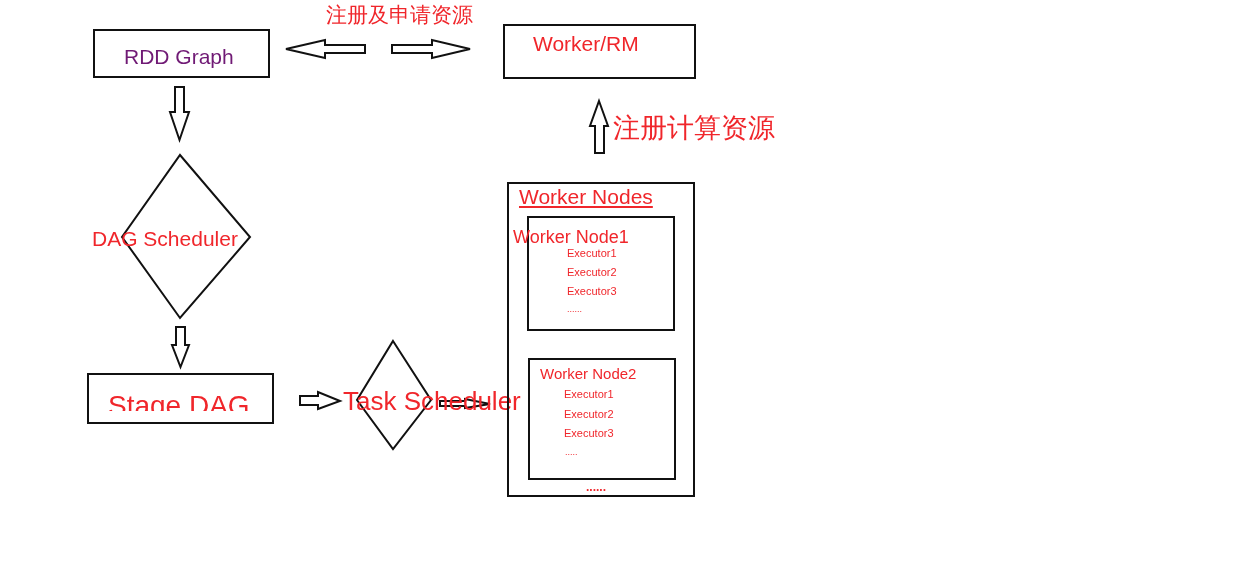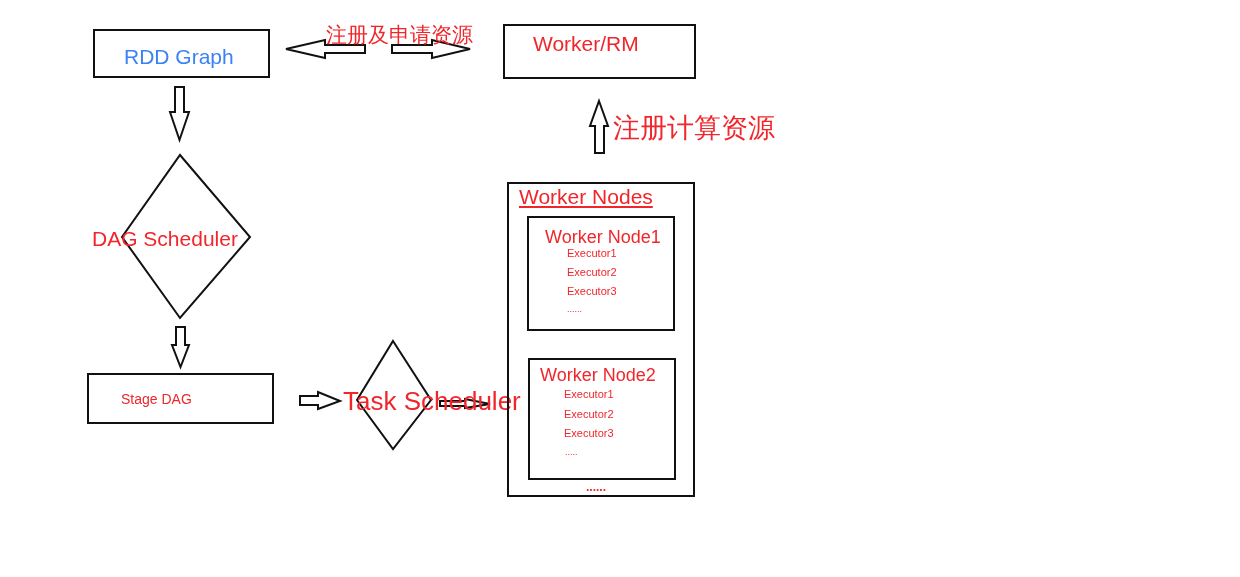--- a/index.html
+++ b/index.html
@@ -1,21 +1,21 @@
 <!DOCTYPE html>
 <html><head>
 <meta charset="utf-8">
 <style>
   html, body { margin: 0; padding: 0; background: #ffffff; }
   body { width: 1240px; height: 577px; position: relative; overflow: hidden;
          font-family: "Liberation Sans", "DejaVu Sans", sans-serif; }
   .box { position: absolute; border: 2px solid #111; box-sizing: border-box; background: transparent; }
   .lbl { position: absolute; white-space: nowrap; line-height: 1; }
   .red { color: #f0262b; }
-  .black { color: #3b82f6; }
+  .black { color: #701a75; }
   svg.shapes { position: absolute; left: 0; top: 0; }
 </style>
 </head>
 <body>
 
 <svg class="shapes" width="1240" height="577">
 
   <polygon points="175,87 184,87 184,112 189,112 179.5,140 170,112 175,112" fill="none" stroke="#111" stroke-width="2"></polygon>
 
   <polygon points="180,155 250,237 180,318 122,237" fill="none" stroke="#111" stroke-width="2"></polygon>
@@ -31,46 +31,46 @@
   <polygon points="300,396 318,396 318,392 340,401 318,409 318,405 300,405" fill="none" stroke="#111" stroke-width="2"></polygon>
 
   <polygon points="393,341 431,400 393,449 357,400" fill="none" stroke="#111" stroke-width="2"></polygon>
 
   <polygon points="440,401 465,401 465,399 490,404 465,408 465,406 440,406" fill="none" stroke="#111" stroke-width="2"></polygon>
 </svg>
 
 <div class="box" style="left:93px; top:29px; width:177px; height:49px;"></div>
 <span class="lbl black" style="left:124px; top:46px; font-size:21px;">RDD Graph</span>
 
-<span class="lbl red" style="left:326px; top:24px; font-size:21px;">注册及申请资源</span>
+<span class="lbl red" style="left:326px; top:4px; font-size:21px;">注册及申请资源</span>
 
 <div class="box" style="left:503px; top:24px; width:193px; height:55px;"></div>
 <span class="lbl red" style="left:533px; top:33px; font-size:21px;">Worker/RM</span>
 
 <span class="lbl red" style="left:613px; top:115px; font-size:27px;">注册计算资源</span>
 
 <span class="lbl red" style="left:92px; top:228px; font-size:21px;text-align:right;">DAG Scheduler</span>
 
 <div class="box" style="left:87px; top:373px; width:187px; height:51px;"></div>
 <div style="position:absolute; left:105px; top:388px; width:150px; height:23px; overflow:hidden;">
-  <span class="lbl red" style="left:3px; top:4px; font-size:14px;margin-left:13px;">Stage DAG</span>
+  <span class="lbl red" style="left:3px; top:4px; font-size:28px;">Stage DAG</span>
 </div>
 
 <span class="lbl red" style="left:343px; top:388px; font-size:26px;">Task Scheduler</span>
 
 <div class="box" style="left:507px; top:182px; width:188px; height:315px;"></div>
 <span class="lbl red" style="left:519px; top:186px; font-size:21px;text-decoration:underline;">Worker Nodes</span>
 
 <div class="box" style="left:527px; top:216px; width:148px; height:115px;"></div>
-<span class="lbl red" style="left:545px; top:228px; font-size:18px;">Worker Node1</span>
+<span class="lbl red" style="left:513px; top:228px; font-size:18px;">Worker Node1</span>
 <span class="lbl red" style="left:567px; top:248px; font-size:11px;">Executor1</span>
 <span class="lbl red" style="left:567px; top:267px; font-size:11px;">Executor2</span>
 <span class="lbl red" style="left:567px; top:286px; font-size:11px;">Executor3</span>
 <span class="lbl red" style="left:567px; top:305px; font-size:9px;">......</span>
 
 <div class="box" style="left:528px; top:358px; width:148px; height:122px;"></div>
-<span class="lbl red" style="left:540px; top:366px; font-size:18px;">Worker Node2</span>
+<span class="lbl red" style="left:540px; top:366px; font-size:15px;">Worker Node2</span>
 <span class="lbl red" style="left:564px; top:389px; font-size:11px;">Executor1</span>
 <span class="lbl red" style="left:564px; top:409px; font-size:11px;">Executor2</span>
 <span class="lbl red" style="left:564px; top:428px; font-size:11px;">Executor3</span>
 <span class="lbl red" style="left:565px; top:448px; font-size:9px;">.....</span>
 
 <span class="lbl red" style="left:586px; top:481px; font-size:12px; font-weight:bold;">......</span>
 
 </body></html>

